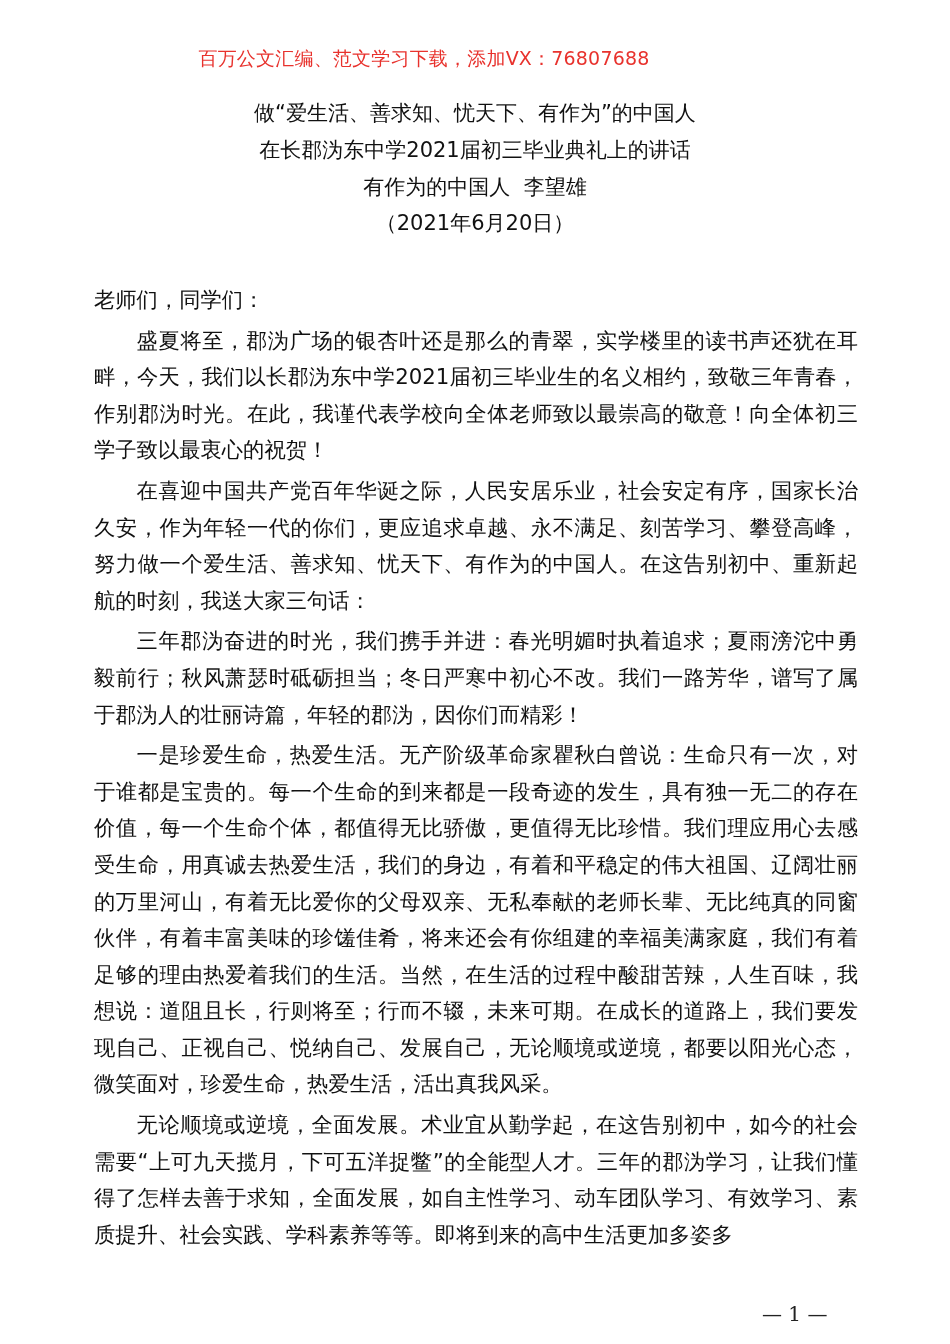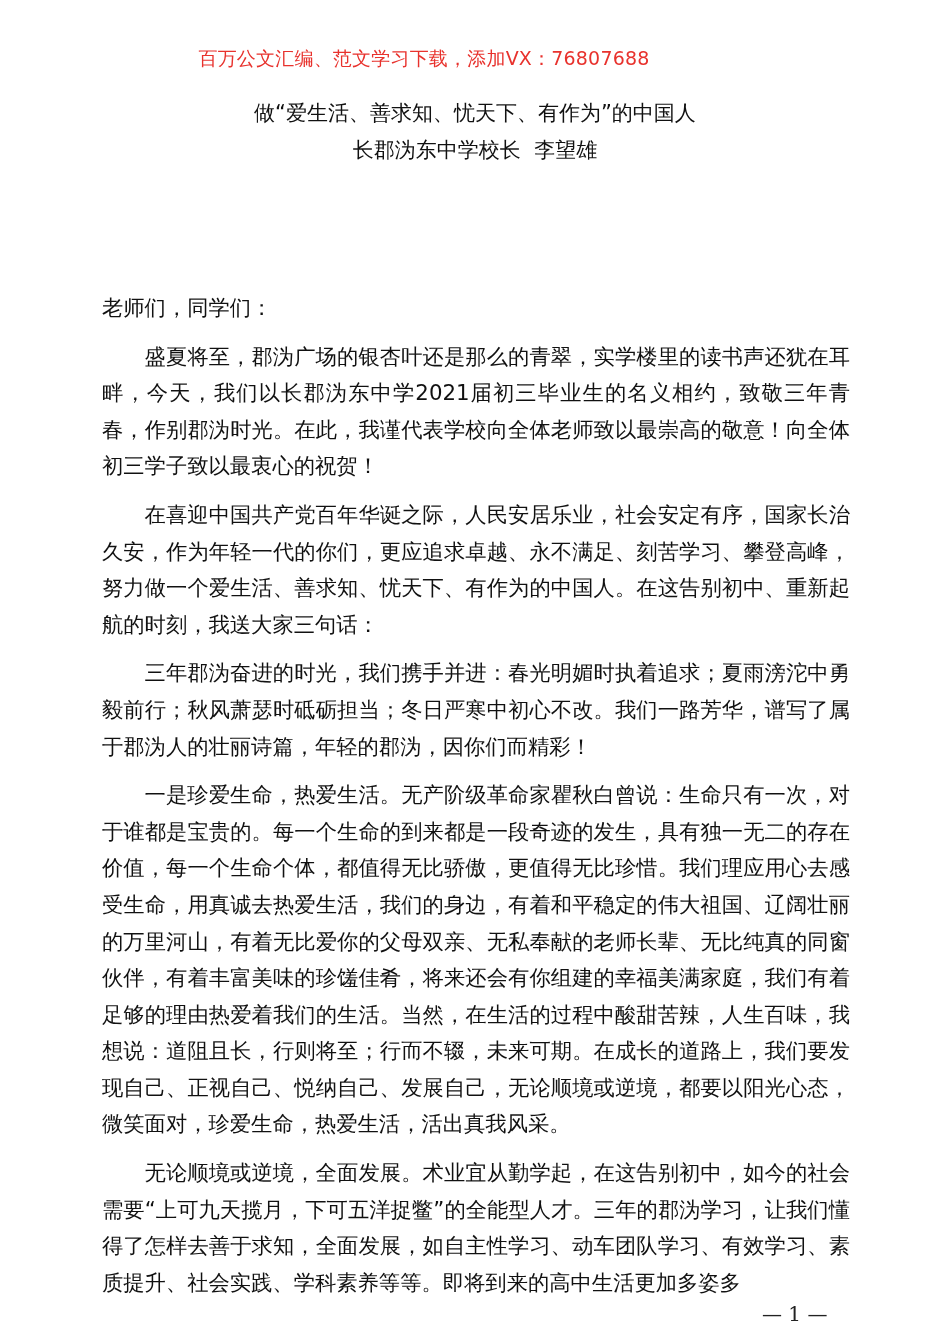--- a/index.html
+++ b/index.html
@@ -40,21 +40,21 @@
     position: absolute;
     top: 278px;
     left: 90px;
     width: 772px;
     font-size: 21.3px;
     line-height: 36.6px;
     text-align: justify;
     text-justify: inter-character;
   }
   .content p {
-    margin: 12px;
+    margin: 4px;
     text-indent: 2em;
   }
   .content p.salutation {
     text-indent: 0;
   }
   .content .lead {
     font-weight: normal;
   }
   .page-number {
     position: absolute;
@@ -67,21 +67,23 @@
     white-space: nowrap;
   }
 </style>
 </head>
 <body>
 
 <div class="watermark">百万公文汇编、范文学习下载，添加VX：76807688</div>
 
 <div class="title-block">
   <div>做“爱生活、善求知、忧天下、有作为”的中国人</div>
-  <div style="white-space:pre;">长郡沩东中学校长  李望雄</div>
+  <div>在长郡沩东中学2021届初三毕业典礼上的讲话</div>
+  <div style="white-space:pre;">有作为的中国人  李望雄</div>
+  <div>（2021年6月20日）</div>
 </div>
 
 <div class="content">
   <p class="salutation">老师们，同学们：</p>
 
   <p>
     <span>盛夏将至，郡沩广场的银杏叶还是那么的青翠，实学楼里的读书声还犹在耳畔，今天，我们以长郡沩东中学2021届初三毕业生的名义相约，致敬三年青春，作别郡沩时光。在此，我谨代表学校向全体老师致以最崇高的敬意！向全体初三学子致以最衷心的祝贺！</span>
   </p>
 
   <p>

